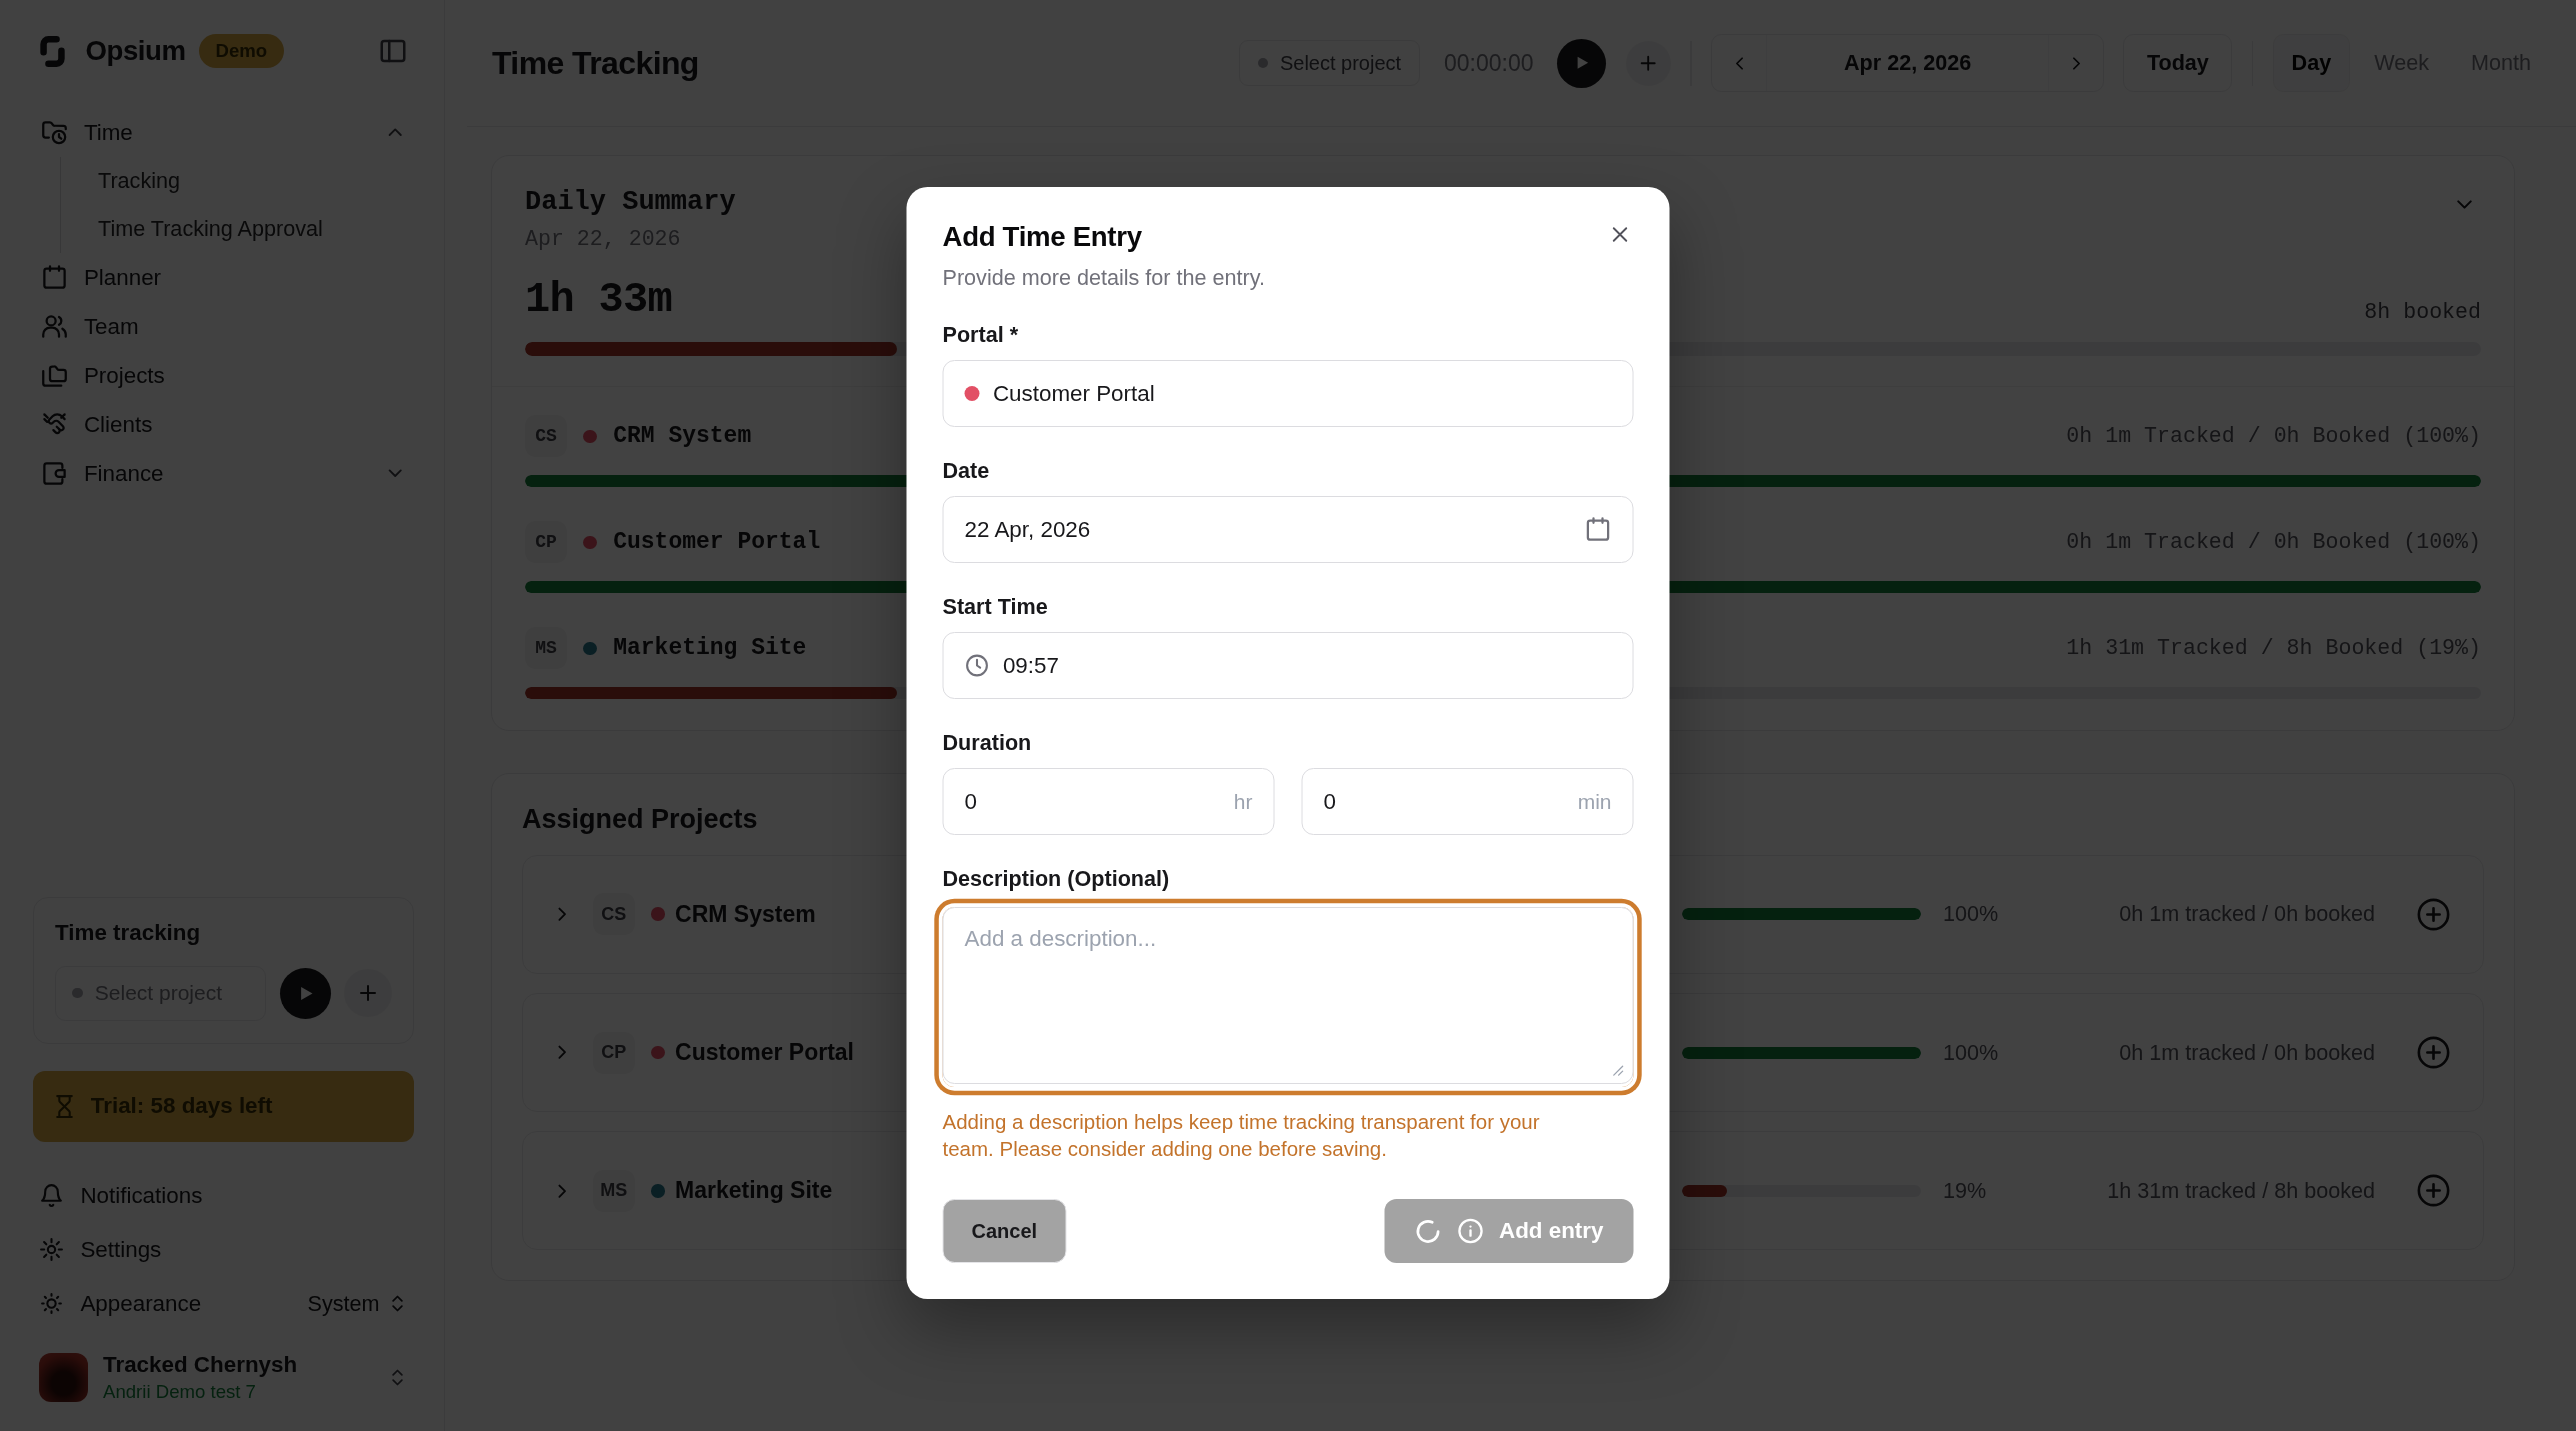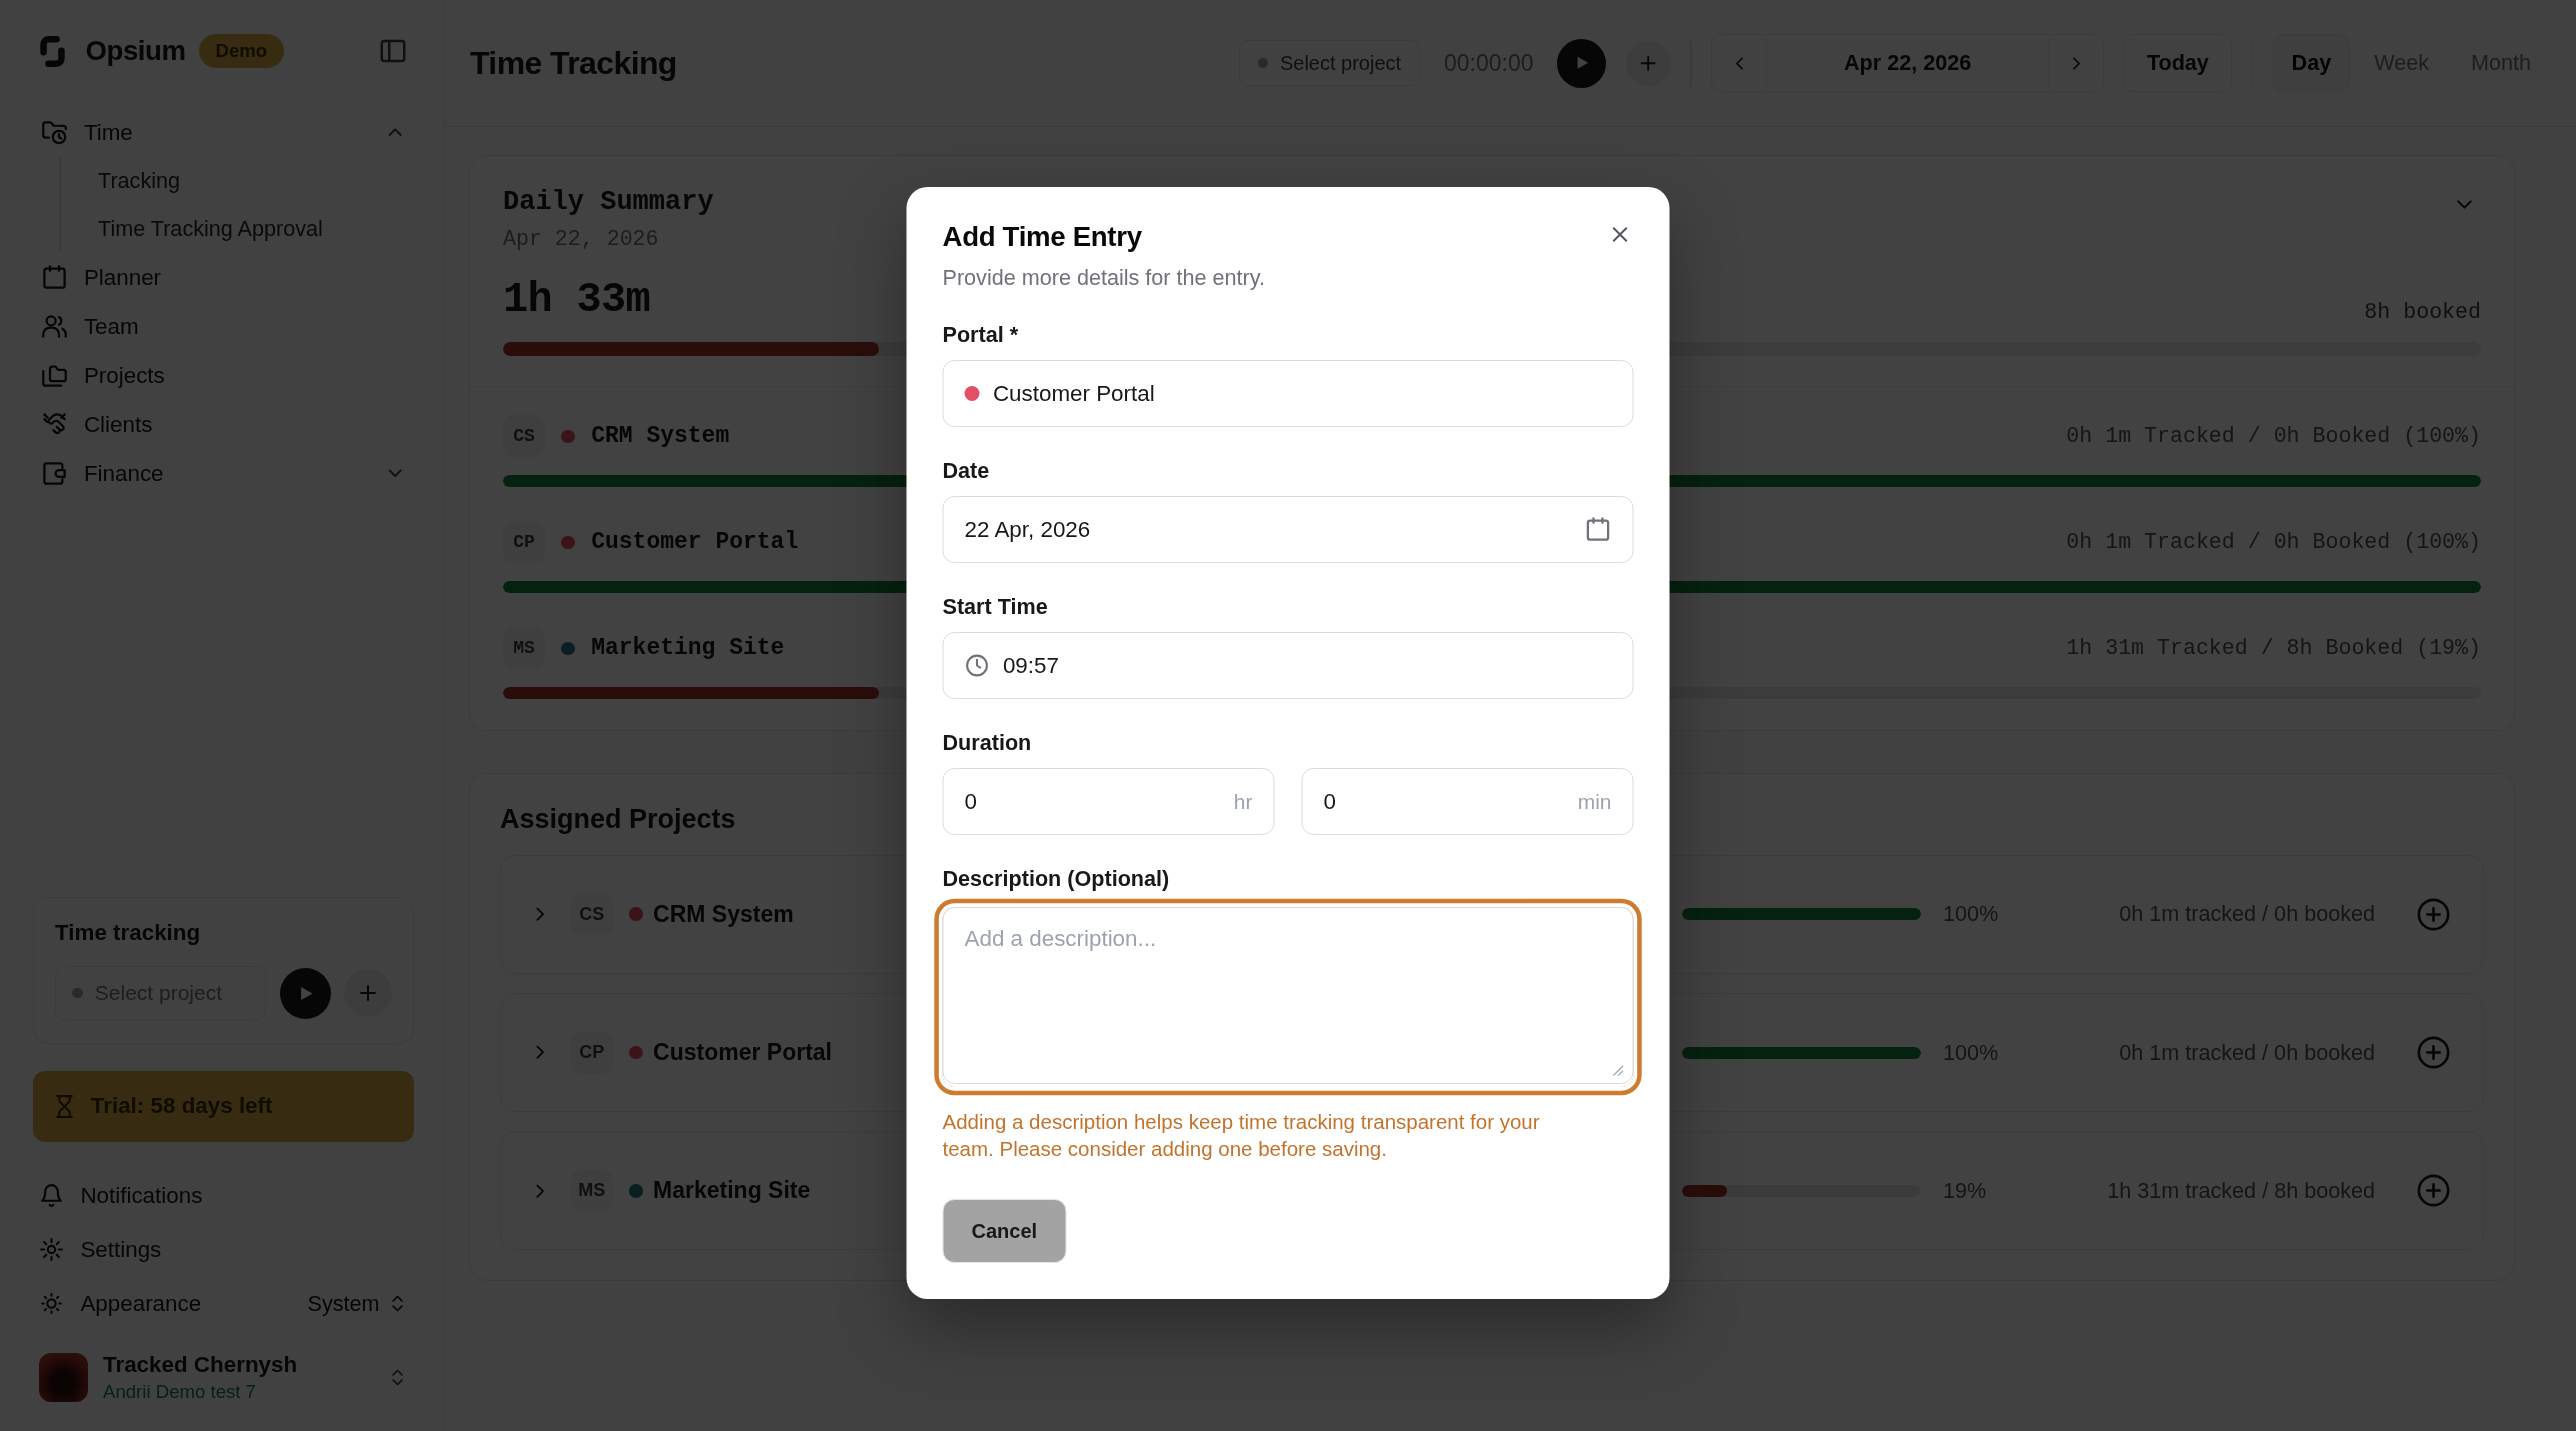--- a/index.html
+++ b/index.html
@@ -1,19 +1,19 @@
 <!DOCTYPE html>
 <html style="--green: #15803d; --red: #a33528; --track: #e9e9ec; --rose: #e25065; --teal: #27788c; --amber-bg: #d3a642; --amber-text: #3d3008; --ring-orange: #cd7c2e; --warn-orange: #c3732b;font-size:12px"><head>
 <meta charset="utf-8">
 <style>
   * { margin:0; padding:0; box-sizing:border-box; }
   html,body { width:2576px; height:1431px; overflow:hidden; background:#fafafa;
     font-family:"Liberation Sans", sans-serif; color:#18181b; }
   svg { display:block; }
-  .app { position:absolute; inset:0; display:flex; }
+  .app { position:absolute; inset:0; display:flex;gap:22px; }
 
   
   .sidebar { width:445px; min-width:445px; height:100%; background:#fafafa;
     border-right:1.5px solid #e4e4e7; padding:27px 30px 21px 33px; display:flex; flex-direction:column; }
   .sb-head { display:flex; align-items:center; gap:13.4px; height:48px; }
   .brand-name { font-size:27.6px; font-weight:bold; letter-spacing:-0.4px; }
   .badge { background:var(--amber-bg); color:var(--amber-text); font-size:18.6px; font-weight:bold;
     padding:6px 16.4px; border-radius:745px; }
   .icon-btn { margin-left:auto; background:none; border:none; cursor:pointer; color:#3f3f46;
     width:42px; height:42px; display:flex; align-items:center; justify-content:center; border-radius:9px; }
@@ -603,15 +603,30 @@
     <span class="resize-grip">
       <svg width="19.4" height="19.4" viewBox="0 0 24 24" fill="none" stroke="currentColor" stroke-width="1.6" stroke-linecap="round">
           <path d="M20 9 9 20M20 15l-5 5"></path>
         </svg>
     </span>
   </div>
   <div class="warn">Adding a description helps keep time tracking transparent for your team. Please consider adding one before saving.</div>
 
   <div class="modal-footer">
     <button class="cancel-btn">Cancel</button>
+    <button class="submit-btn">
+      <span class="spin">
+        <svg width="27" height="27" viewBox="0 0 24 24" fill="none" stroke="#ffffff" stroke-width="2.4" stroke-linecap="round">
+            <path d="M21 12a9 9 0 1 1-5.2-8.2"></path>
+          </svg>
+      </span>
+      <span>
+        <svg width="28" height="28" viewBox="0 0 24 24" fill="none" stroke="#ffffff" stroke-width="2" stroke-linecap="round">
+            <circle cx="12" cy="12" r="9.5"></circle>
+            <path d="M12 16v-4.5"></path>
+            <path d="M12 8.2h.01"></path>
+          </svg>
+      </span>
+      <span>Add entry</span>
+    </button>
   </div>
 </div>
 
 
 </body></html>

